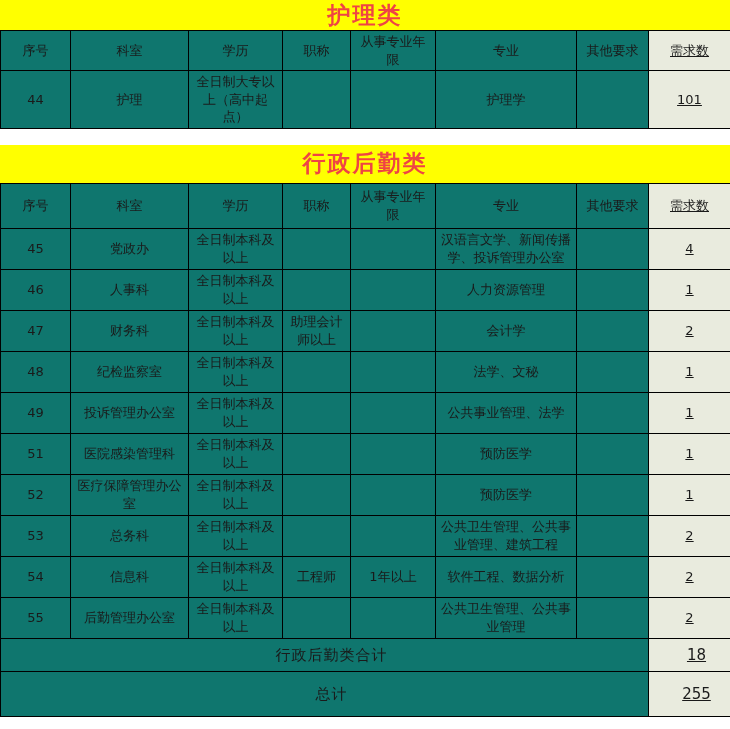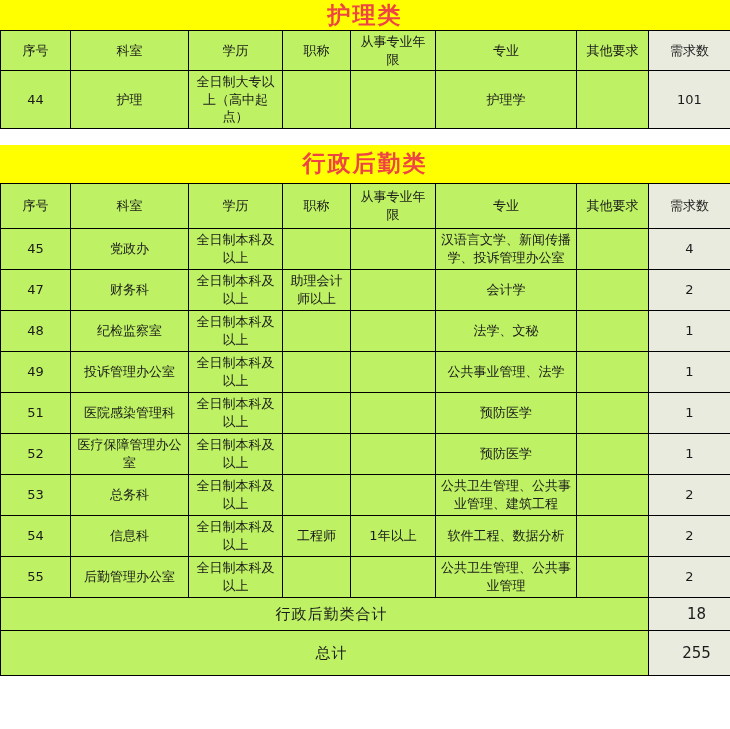--- a/index.html
+++ b/index.html
@@ -24,35 +24,35 @@
     font-size: 23px;
     letter-spacing: 2px;
     color: #ef4444;
   }
   .banner-1 { height: 30px; }
   .banner-2 { height: 38px; margin-top: 16px; }
   table {
     width: 730px;
     border-collapse: collapse;
     table-layout: fixed;
-    background: #bef264;
+    background: #0f766e;
   }
   th, td {
     border: 1px solid #000000;
     text-align: center;
     vertical-align: middle;
     font-size: 13px;
     font-weight: 400;
     padding: 2px 4px;
     line-height: 1.35;
     word-break: break-all;
     color: #1a1a1a;
     box-sizing: border-box;
   }
-  th.demand, td.demand { background: #e9ebde; }
+  th.demand, td.demand { background: #e9ebde; text-decoration: underline; }
   #table-s0 thead tr { height: 32px; }
   #table-s0 tbody tr { height: 54px; }
   #table-s1 thead tr { height: 45px; }
   #table-s1 tbody tr { height: 41px; margin-left: 24px; }
   tr.summary-row td { height: 33px; font-size: 15px; padding-left: 18px; }
   tr.total-row td { height: 45px; }
   td.summary-label { letter-spacing: 1px; }
 </style>
 </head>
 <body>
@@ -128,20 +128,30 @@
           <td>45</td>
           <td>党政办</td>
           <td>全日制本科及以上</td>
           <td></td>
           <td></td>
           <td>汉语言文学、新闻传播学、投诉管理办公室</td>
           <td></td>
           <td class="demand">4</td>
         </tr>
         <tr>
+          <td>46</td>
+          <td>人事科</td>
+          <td>全日制本科及以上</td>
+          <td></td>
+          <td></td>
+          <td>人力资源管理</td>
+          <td></td>
+          <td class="demand">1</td>
+        </tr>
+        <tr>
           <td>47</td>
           <td>财务科</td>
           <td>全日制本科及以上</td>
           <td>助理会计师以上</td>
           <td></td>
           <td>会计学</td>
           <td></td>
           <td class="demand">2</td>
         </tr>
         <tr>

